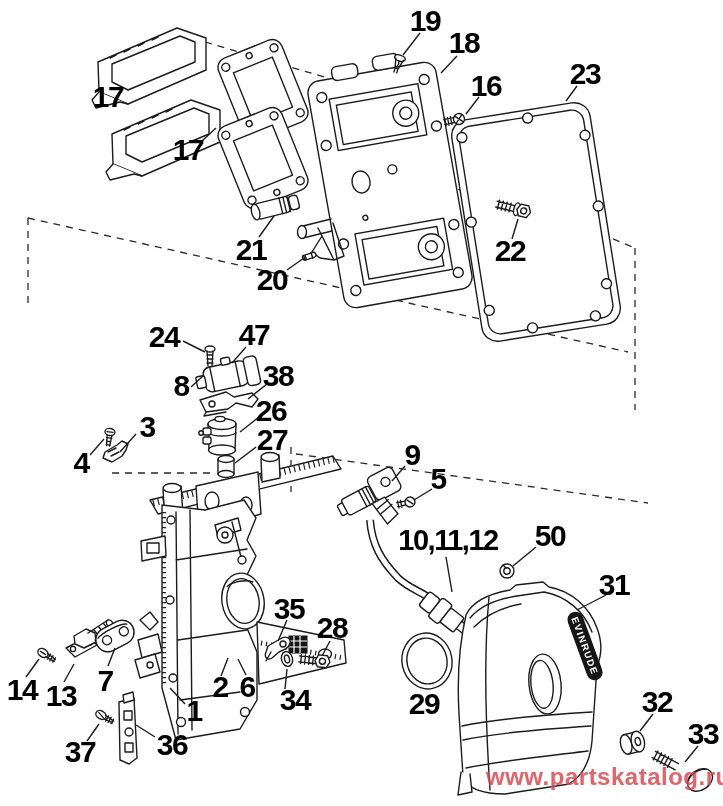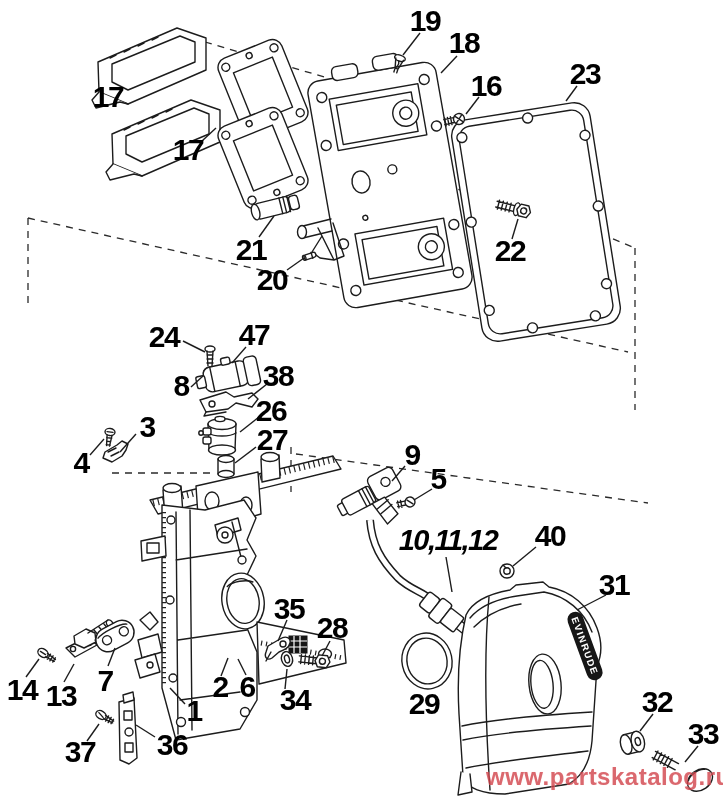--- a/index.html
+++ b/index.html
@@ -2,21 +2,21 @@
 <html><head>
 <meta charset="utf-8">
 <style>
   html,body{margin:0;padding:0;background:#fff;}
   .stage{position:relative;width:723px;height:806px;background:#ffffff;overflow:hidden;
          font-family:"Liberation Sans",sans-serif;}
   .stage svg{position:absolute;left:0;top:0;}
   .callout{position:absolute;transform:translate(-50%,-50%);color:#000;
            font-weight:700;font-size:30px;letter-spacing:-1.5px;white-space:nowrap;
            font-family:"Liberation Sans",sans-serif;line-height:1;}
-  .callout.multi{font-size:29px;font-style:italic;}
+  .callout.multi{font-size:29px;}
   .watermark{position:absolute;left:486px;top:763px;font-size:24px;font-weight:700;
              color:#d2434b;opacity:.8;letter-spacing:.5px;white-space:nowrap;
              text-shadow:0 0 1px #ffd7d7;}
   .art{stroke:#1c1c1c;fill:none;stroke-width:1.4;stroke-linejoin:round;stroke-linecap:round;}
   .fillw{fill:#ffffff;}
   .leader{stroke:#1c1c1c;stroke-width:1.4;}
   .dash{stroke:#2a2a2a;stroke-width:1.3;stroke-dasharray:7 6;fill:none;}
   .hatch{stroke:#222;stroke-dasharray:1.2 3.8;fill:none;}
 </style>
 </head>
@@ -394,21 +394,21 @@
   <div class="callout" style="left:254px;top:335px">47</div>
   <div class="callout" style="left:181px;top:386px">8</div>
   <div class="callout" style="left:278px;top:376px">38</div>
   <div class="callout" style="left:271px;top:411px">26</div>
   <div class="callout" style="left:272px;top:440px">27</div>
   <div class="callout" style="left:147px;top:427px">3</div>
   <div class="callout" style="left:81px;top:463px">4</div>
   <div class="callout" style="left:412px;top:455px">9</div>
   <div class="callout" style="left:438px;top:479px">5</div>
   <div class="callout multi" style="left:448px;top:540px">10,11,12</div>
-  <div class="callout" style="left:550px;top:536px">40</div>
+  <div class="callout" style="left:550px;top:536px">50</div>
   <div class="callout" style="left:614px;top:585px">31</div>
   <div class="callout" style="left:289px;top:609px">35</div>
   <div class="callout" style="left:332px;top:628px">28</div>
   <div class="callout" style="left:22px;top:690px">14</div>
   <div class="callout" style="left:61px;top:696px">13</div>
   <div class="callout" style="left:105px;top:681px">7</div>
   <div class="callout" style="left:220px;top:687px">2</div>
   <div class="callout" style="left:247px;top:687px">6</div>
   <div class="callout" style="left:295px;top:700px">34</div>
   <div class="callout" style="left:194px;top:711px">1</div>

